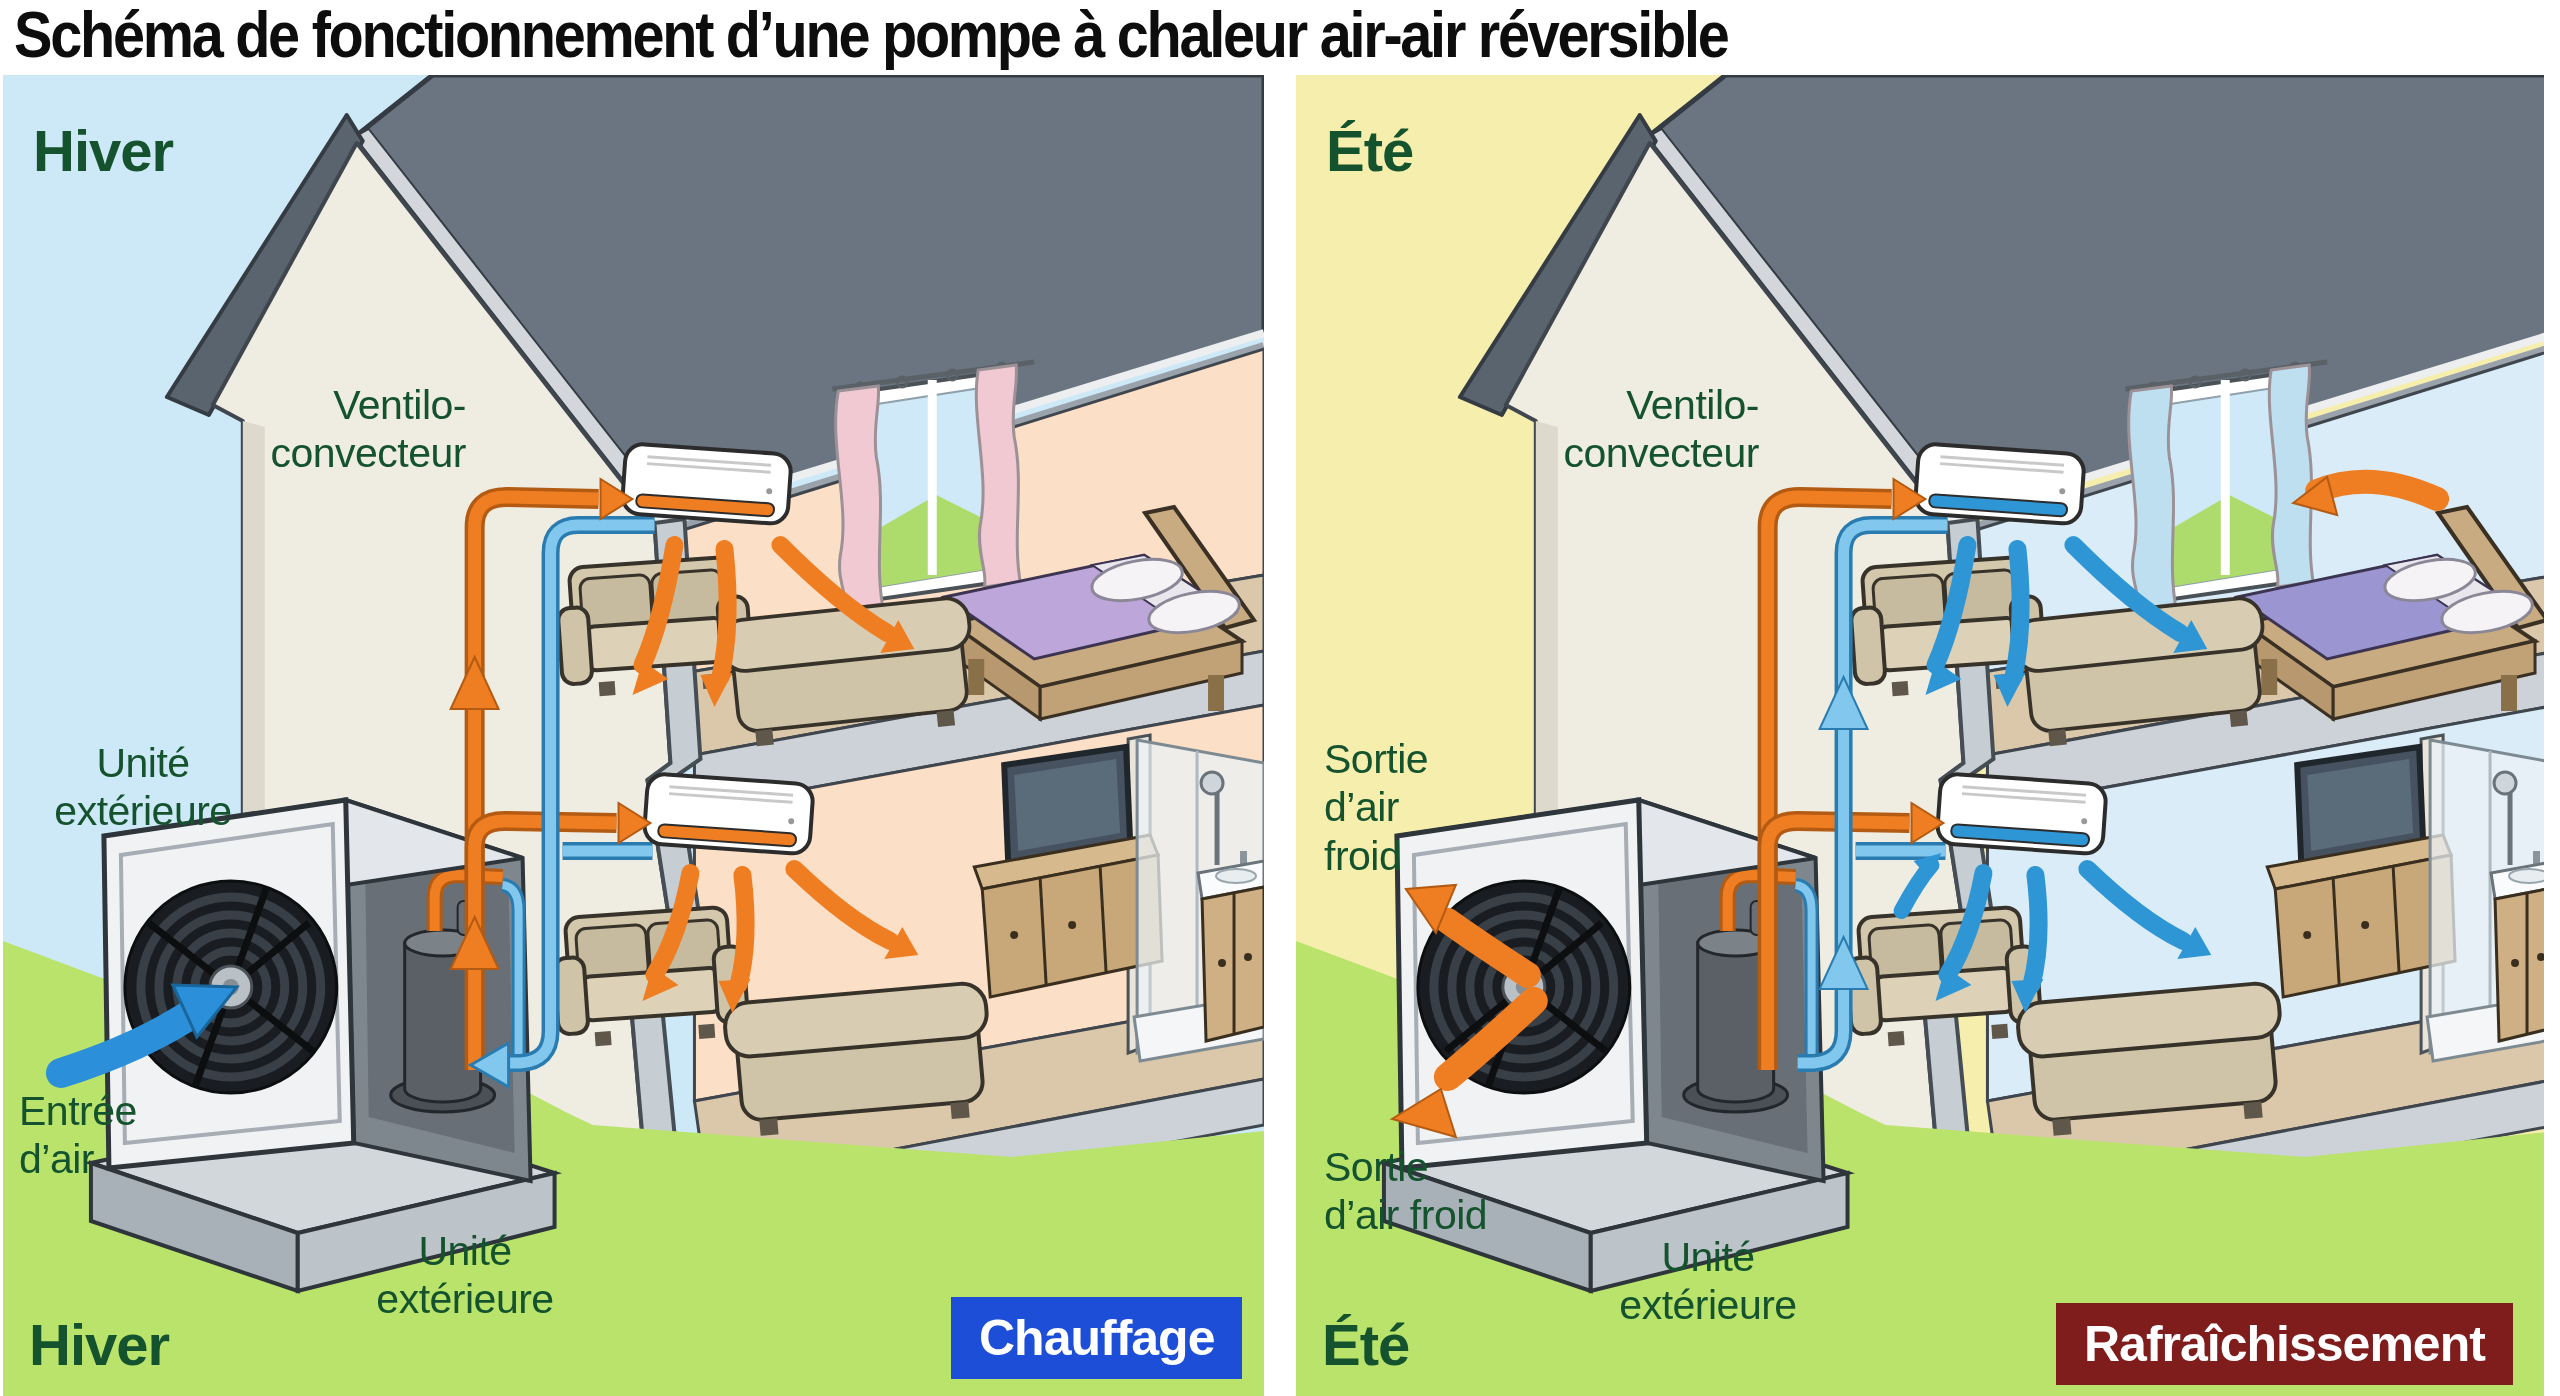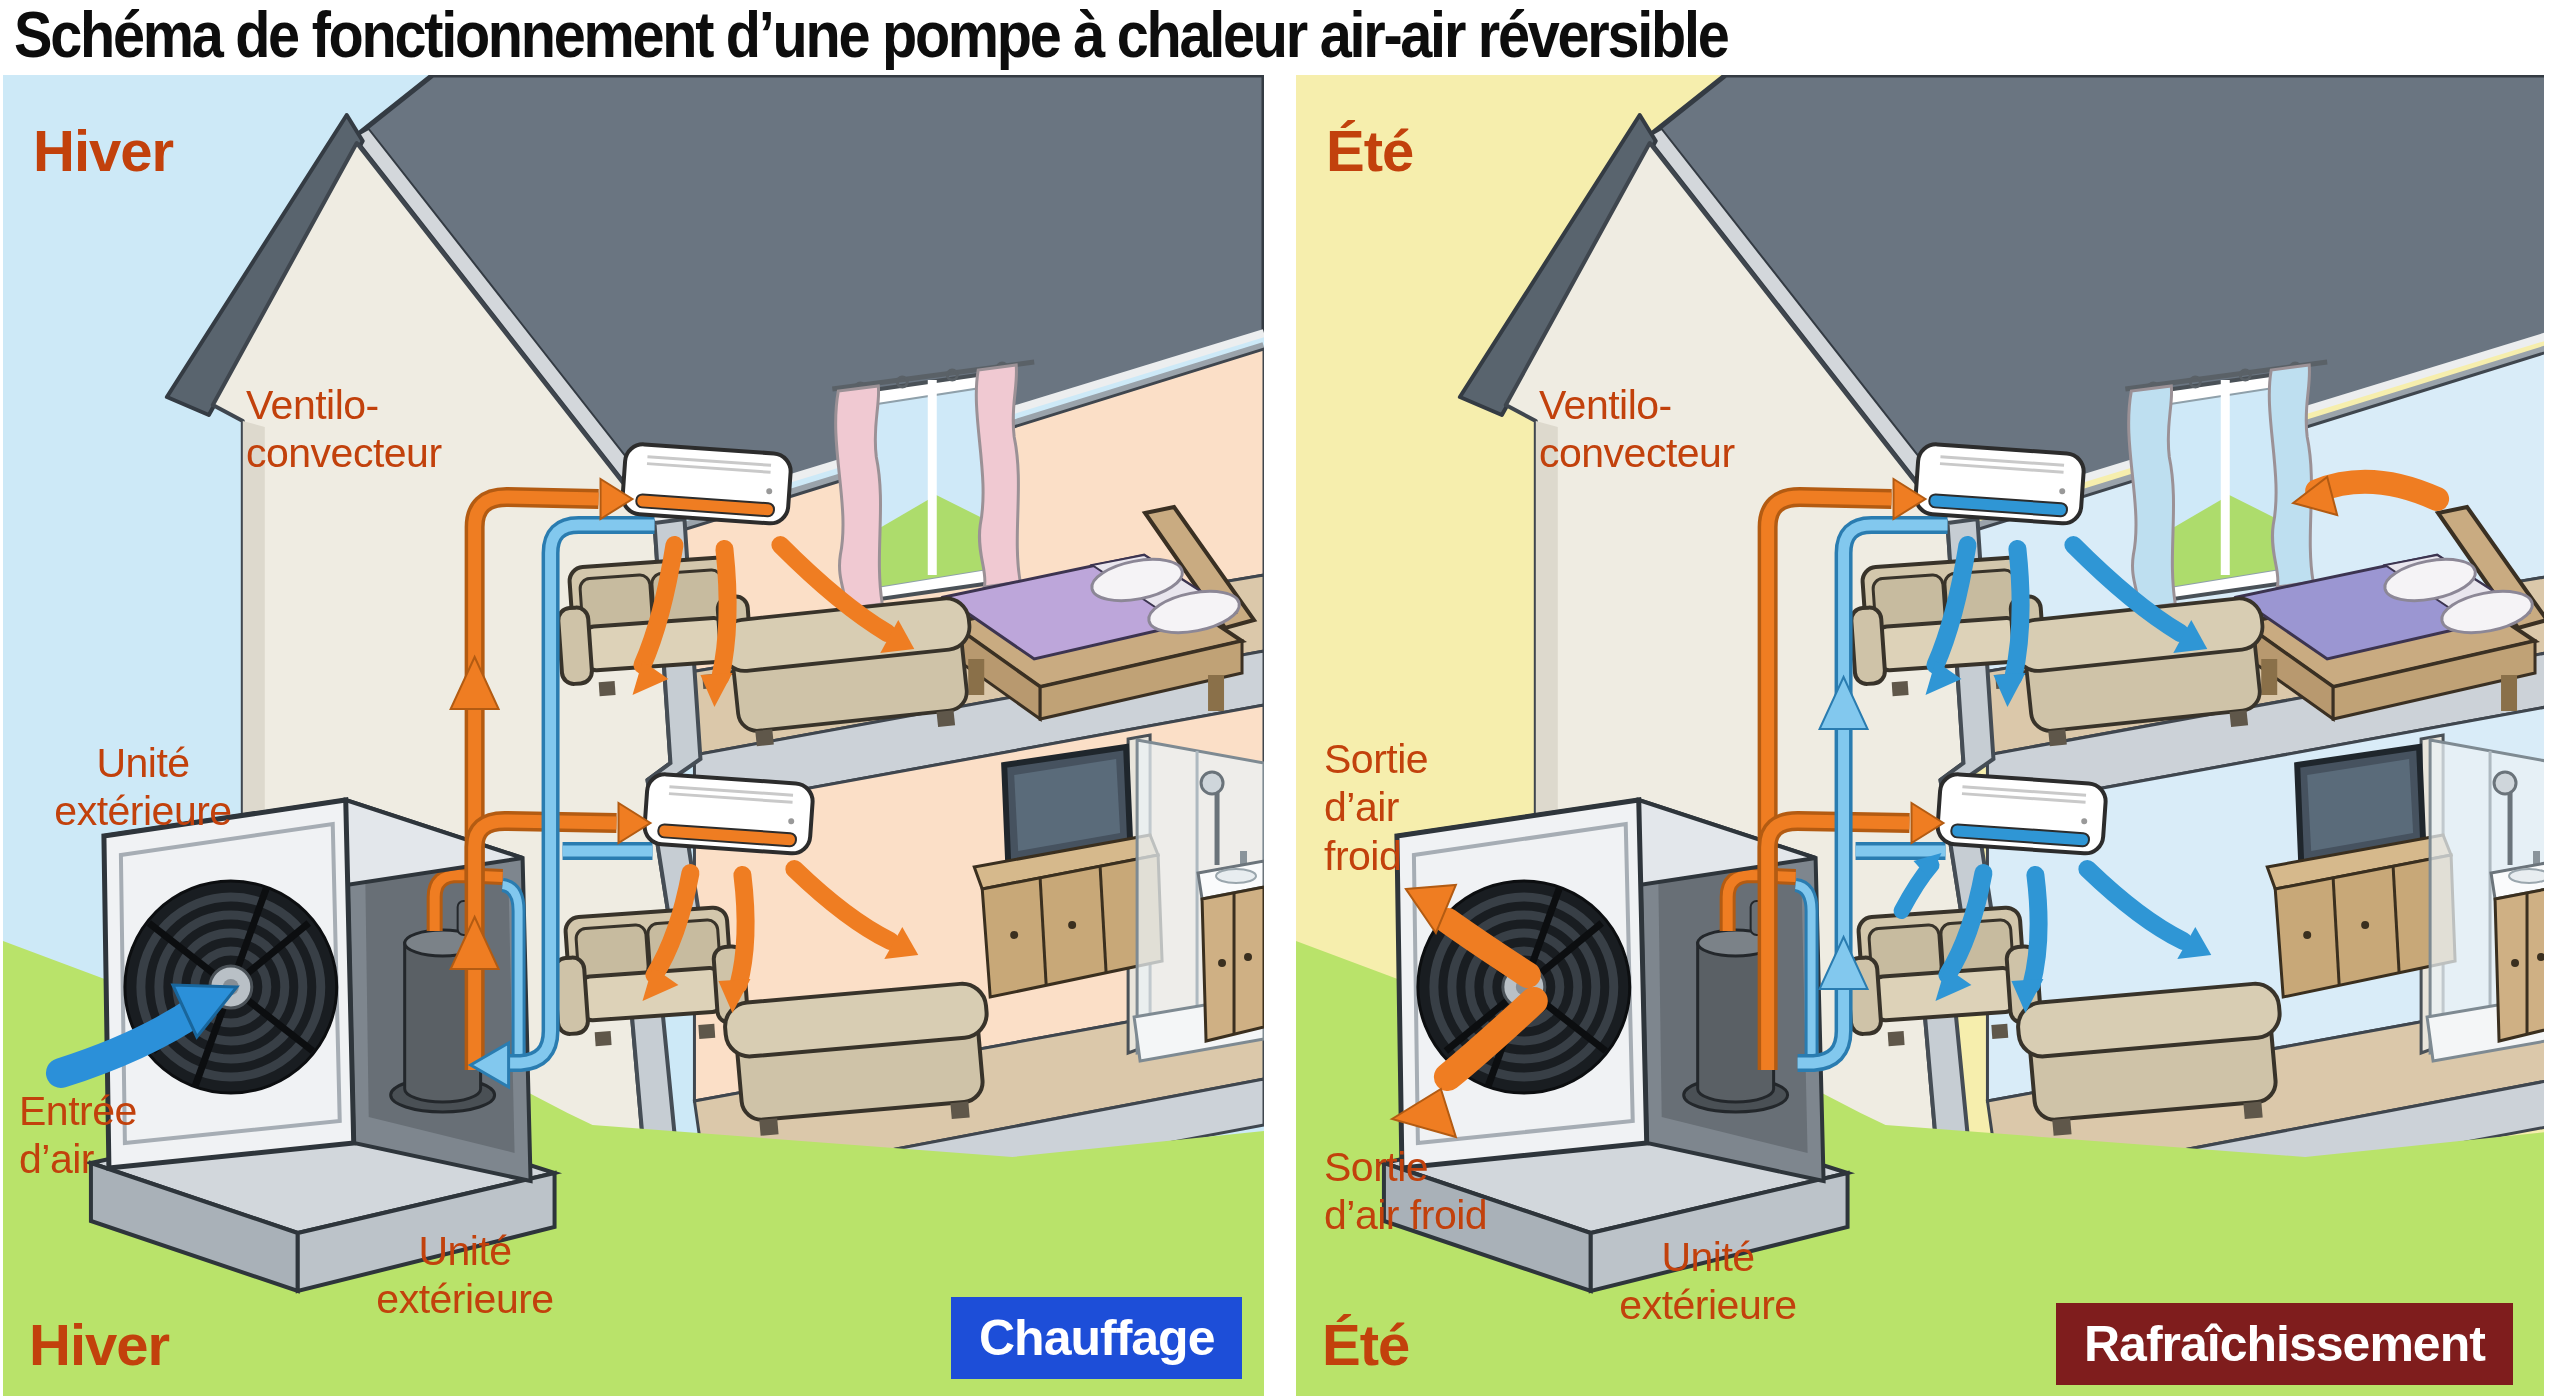--- a/index.html
+++ b/index.html
@@ -8,25 +8,25 @@
   #title{position:absolute;left:14px;top:-2px;font-size:64px;font-weight:bold;color:#0d0d0d;
          letter-spacing:-2.5px;white-space:nowrap;transform:scaleX(.9);transform-origin:left top;}
   .panel{position:absolute;top:75px;width:1261px;height:1321px;overflow:hidden;}
   .panel.hiver{left:3px;}
   .panel.ete{left:1296px;}
   .scene{position:absolute;left:0;top:0;width:100%;height:100%;}
   .panel.hiver{--sky:#cde9f7;--room:#fbdfc7;--vent:#ef7d22;--air:#ef7d22;--curtain:#f0c9d2;
                --bed:#bda6da;--winter:inline;--summer:none;}
   .panel.ete{--sky:#f6eead;--room:#d9ecf8;--vent:#2f96d5;--air:#2f96d5;--curtain:#bedff0;
              --bed:#9b96d2;--winter:none;--summer:inline;}
-  .lbl{position:absolute;color:#c2410c;font-size:41px;line-height:1.18;letter-spacing:-0.5px;}
+  .lbl{position:absolute;color:#14532d;font-size:41px;line-height:1.18;letter-spacing:-0.5px;}
   .season{font-size:58px;font-weight:bold;letter-spacing:-1px;}
   .season.top{left:30px;top:42px;}
   .season.bottom{left:26px;top:1236px;}
-  .ventilo{left:243px;top:306px;width:220px;text-align:left;}
+  .ventilo{left:243px;top:306px;width:220px;text-align:right;}
   .unite-side{left:30px;top:664px;width:220px;text-align:center;}
   .entree{left:16px;top:1012px;}
   .hiver .unite-bottom{left:352px;top:1152px;width:220px;text-align:center;}
   .ete .unite-bottom{left:302px;top:1158px;width:220px;text-align:center;}
   .sortie-chaud{left:28px;top:660px;}
   .sortie-froid{left:28px;top:1068px;}
   .badge{position:absolute;color:#ffffff;font-size:50px;font-weight:bold;letter-spacing:-1px;
          padding:12px 28px;}
   .hiver .badge{left:948px;top:1222px;background:#1d4ed8;}
   .ete .badge{left:760px;top:1228px;background:#7f1d1d;}

